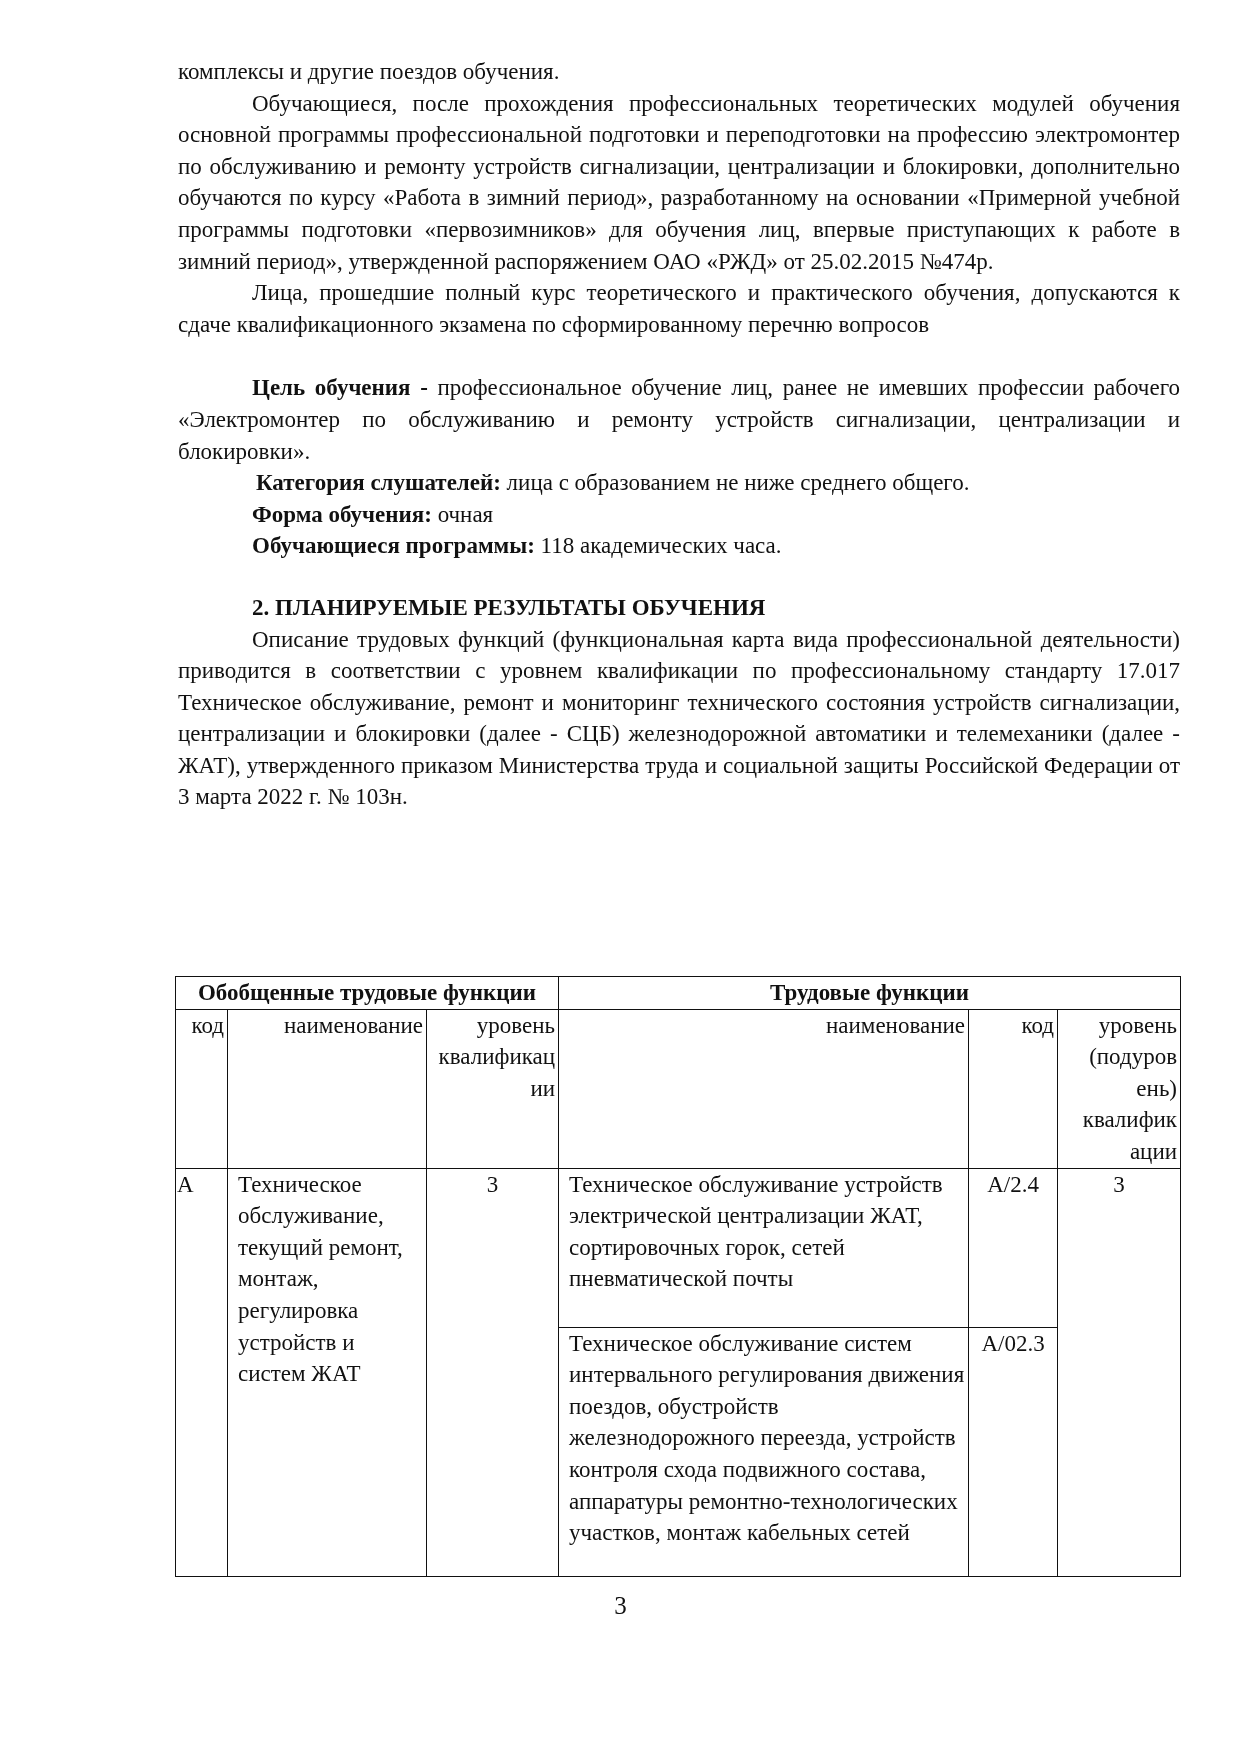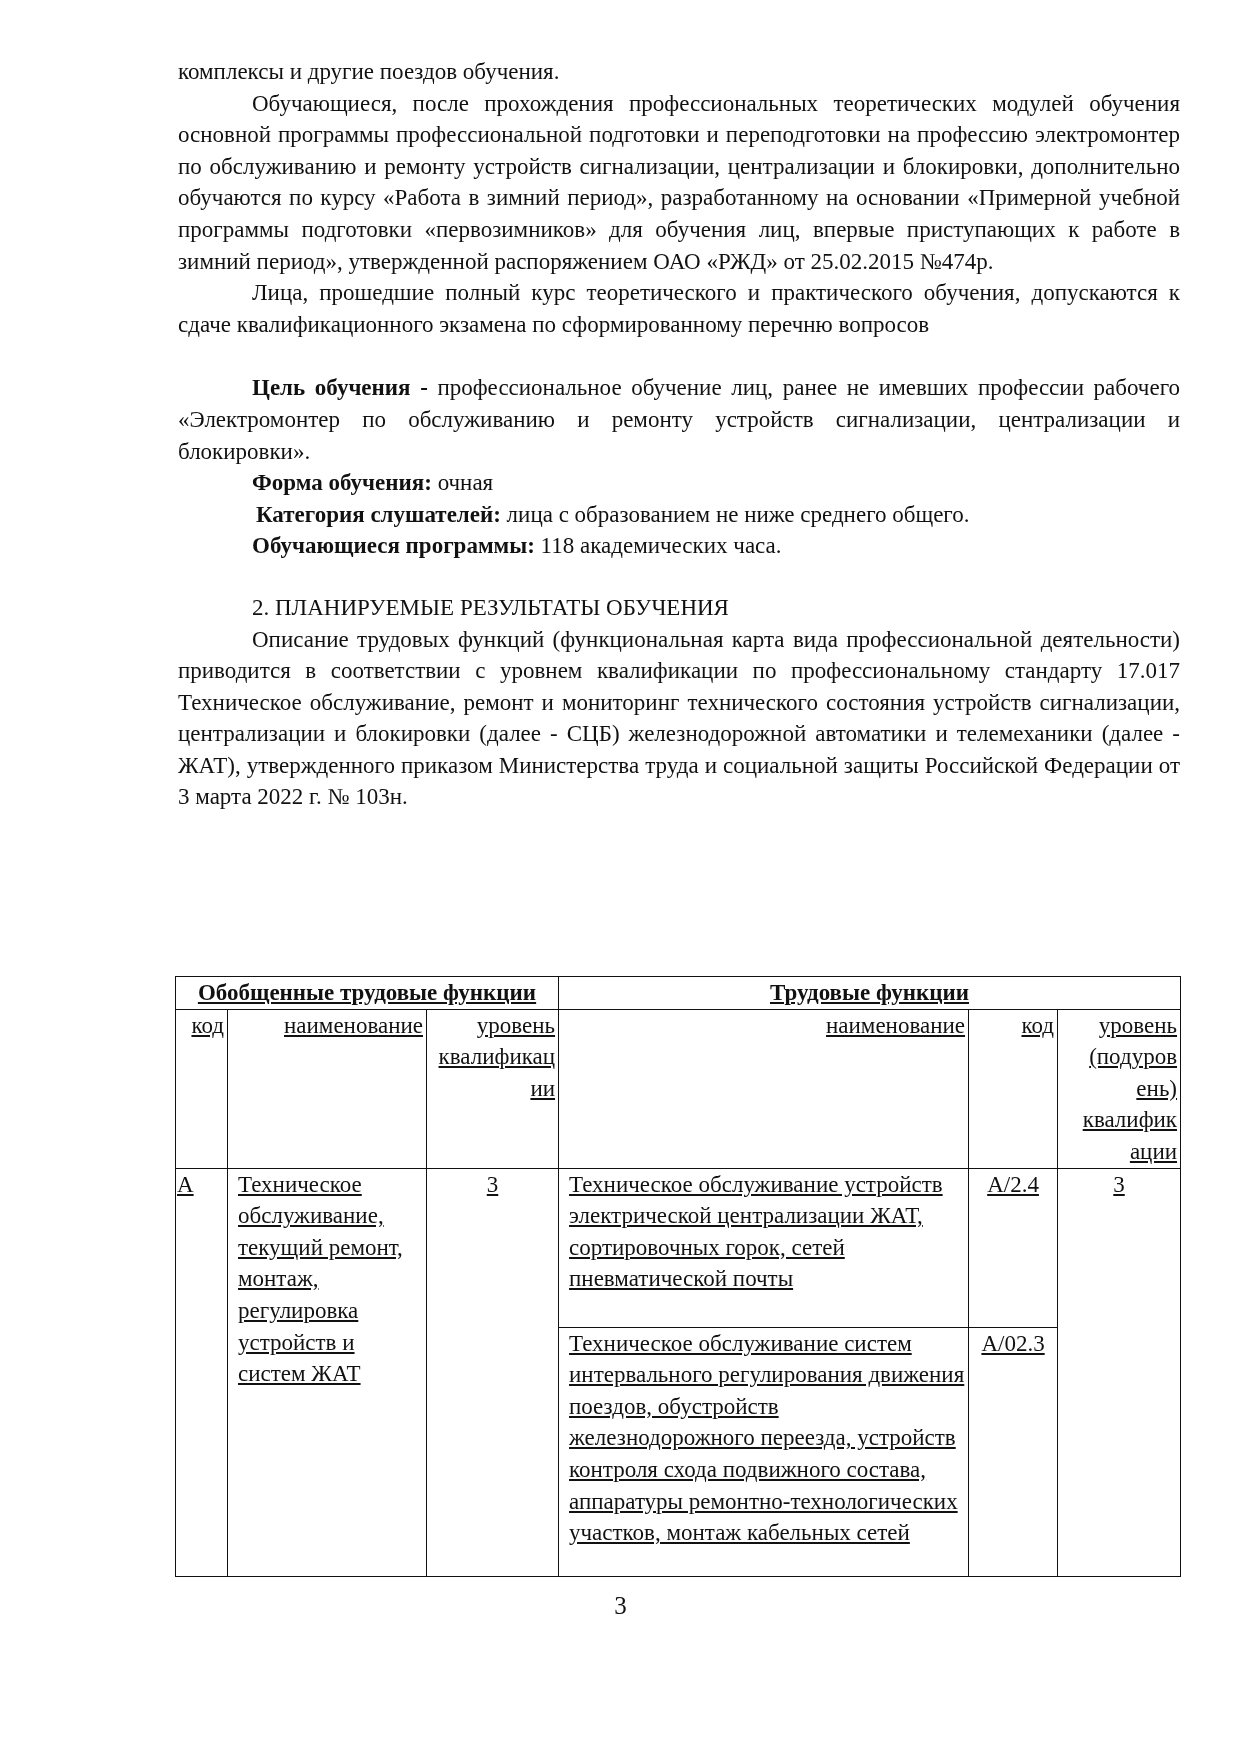--- a/index.html
+++ b/index.html
@@ -8,46 +8,46 @@
     font-family: "Liberation Serif", serif; color: #111111;
   }
   .page { position: absolute; left: 178px; top: 56px; width: 1002px; font-size: 23px; line-height: 31.6px; }
   p { margin: 0; text-align: justify; text-align-last: left; }
   .indent { text-indent: 74px; }
   .indent2 { text-indent: 56px; }
   .label-line { padding-left: 74px; }
   b { font-weight: bold; }
   .gap { height: 32px; }
   .gap-sm { height: 30px; }
-  h2 { margin: 0; padding-left: 74px; font-size: 23px; line-height: 31.6px; font-weight: normal; }
+  h2 { margin: 0; padding-left: 74px; font-size: 23px; line-height: 31.6px; font-weight: bold; }
 
   table.tf {
     position: absolute; left: 175px; top: 976px; width: 1005px;
     border-collapse: collapse; font-size: 23px; line-height: 31.6px;
     font-family: "Liberation Serif", serif; table-layout: fixed;
   }
-  table.tf td, table.tf th { border: 1.5px solid #111; padding: 0 3px; vertical-align: top; text-decoration: underline; }
+  table.tf td, table.tf th { border: 1.5px solid #111; padding: 0 3px; vertical-align: top; }
   table.tf th { font-weight: bold; height: 30px; text-align: center; vertical-align: middle; }
   .hdr2 td { text-align: right; vertical-align: middle; height: 152px; }
   .c { text-align: center; }
   .pad { padding-left: 10px !important; }
   .pageno { position: absolute; left: 0; width: 1241px; top: 1592px; text-align: center; font-size: 25px; }
 </style>
 </head>
 <body>
 
 <div class="page">
   <p>комплексы и другие поездов обучения.</p>
   <p class="indent">Обучающиеся, после прохождения профессиональных теоретических модулей обучения основной программы профессиональной подготовки и переподготовки на профессию электромонтер по обслуживанию и ремонту устройств сигнализации, централизации и блокировки, дополнительно обучаются по курсу «Работа в зимний период», разработанному на основании «Примерной учебной программы подготовки «первозимников» для обучения лиц, впервые приступающих к работе в зимний период», утвержденной распоряжением ОАО «РЖД» от 25.02.2015 №474р.</p>
   <p class="indent">Лица, прошедшие полный курс теоретического и практического обучения, допускаются к сдаче квалификационного экзамена по сформированному перечню вопросов</p>
   <div class="gap"></div>
 
   <p class="indent"><b>Цель обучения -</b><span> профессиональное обучение лиц, ранее не имевших профессии рабочего «Электромонтер по обслуживанию и ремонту устройств сигнализации, централизации и блокировки».</span></p>
+  <p class="label-line" style="padding-left:78px"><b>Категория слушателей:</b><span> лица с образованием не ниже среднего общего.</span></p>
   <p class="label-line"><b>Форма обучения:</b><span> очная</span></p>
-  <p class="label-line" style="padding-left:78px"><b>Категория слушателей:</b><span> лица с образованием не ниже среднего общего.</span></p>
   <p class="label-line"><b>Обучающиеся программы:</b><span> 118 академических часа.</span></p>
   <div class="gap-sm"></div>
 
   <h2>2. ПЛАНИРУЕМЫЕ РЕЗУЛЬТАТЫ ОБУЧЕНИЯ</h2>
   <p class="indent">Описание трудовых функций (функциональная карта вида профессиональной деятельности) приводится в соответствии с уровнем квалификации по профессиональному стандарту 17.017 Техническое обслуживание, ремонт и мониторинг технического состояния устройств сигнализации, централизации и блокировки (далее - СЦБ) железнодорожной автоматики и телемеханики (далее - ЖАТ), утвержденного приказом Министерства труда и социальной защиты Российской Федерации от 3 марта 2022 г. № 103н.</p>
 </div>
 
 <table class="tf">
   <colgroup>
     <col style="width:52px">

